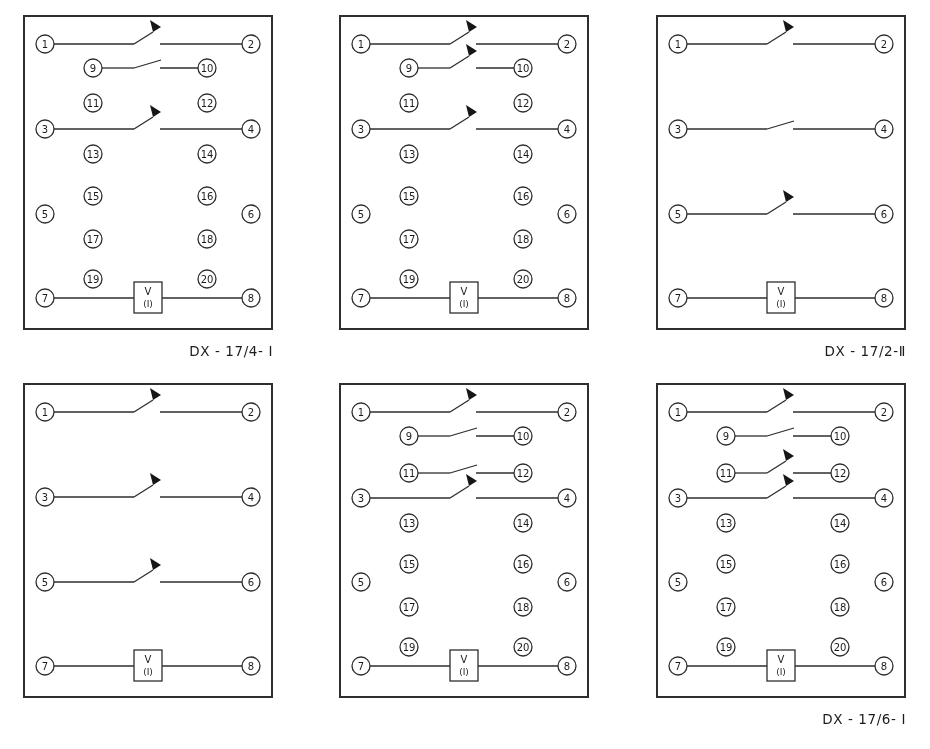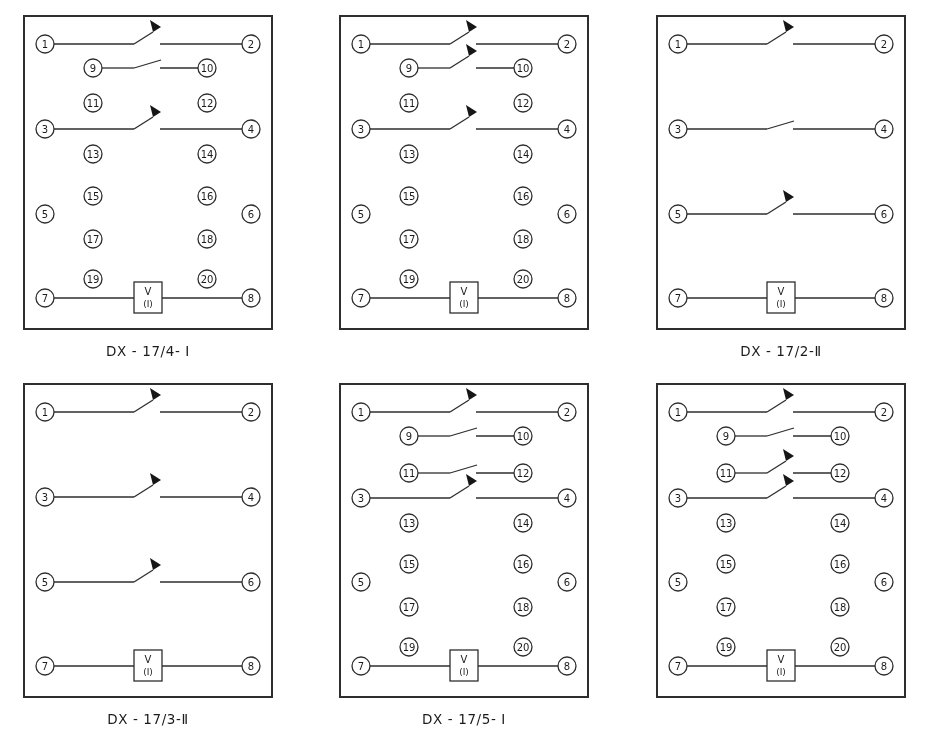--- a/index.html
+++ b/index.html
@@ -8,21 +8,21 @@
     font-family: "DejaVu Sans", "Liberation Sans", sans-serif;
   }
   .board { position: relative; width: 930px; height: 749px; background: #ffffff; }
   .panel { position: absolute; width: 250px; }
   .box {
     width: 250px; height: 315px; box-sizing: border-box;
     border: 2px solid #2e2e2e; background: #ffffff;
   }
   .box svg { display: block; }
   .caption {
-    margin-top: 13px; text-align: center;
+    margin-top: 13px; text-align: right;
     font-size: 13.5px; letter-spacing: 0.6px; color: #1b1b1b;
   }
   svg text { font-family: "DejaVu Sans", "Liberation Sans", sans-serif; }
 </style>
 </head>
 <body>
 
 <div class="board" id="board">
   <div class="panel" style="left: 23px; top: 15px;">
     <div class="box">
@@ -223,21 +223,20 @@
           <line x1="137" y1="281" x2="217" y2="281" stroke="#2e2e2e" stroke-width="1.3"></line>
           <rect x="109" y="265" width="28" height="31" fill="#ffffff" stroke="#2e2e2e" stroke-width="1.3"></rect>
           <text x="123" y="278" text-anchor="middle" font-size="10" fill="#1b1b1b">V</text>
           <text x="123" y="290" text-anchor="middle" font-size="9" fill="#1b1b1b">(I)</text>
           <circle cx="20" cy="281" r="9" fill="#ffffff" stroke="#2e2e2e" stroke-width="1.3"></circle>
           <text x="20" y="284.5" text-anchor="middle" font-size="10" fill="#1b1b1b">7</text>
           <circle cx="226" cy="281" r="9" fill="#ffffff" stroke="#2e2e2e" stroke-width="1.3"></circle>
           <text x="226" y="284.5" text-anchor="middle" font-size="10" fill="#1b1b1b">8</text>
         </svg>
     </div>
-    <div class="caption">DX - 17/3-Ⅱ</div>
   </div>
 
   <div class="panel" style="left: 339px; top: 383px;">
     <div class="box">
       <svg width="246" height="311" viewBox="0 0 246 311">
           <line x1="29" y1="27" x2="109" y2="27" stroke="#2e2e2e" stroke-width="1.3"></line>
           <line x1="109" y1="27" x2="128" y2="15" stroke="#2e2e2e" stroke-width="1.3"></line>
           <polygon points="128,15 125,3 136,10" fill="#161616"></polygon>
           <line x1="135" y1="27" x2="217" y2="27" stroke="#2e2e2e" stroke-width="1.3"></line>
           <circle cx="20" cy="27" r="9" fill="#ffffff" stroke="#2e2e2e" stroke-width="1.3"></circle>
@@ -290,21 +289,20 @@
           <line x1="137" y1="281" x2="217" y2="281" stroke="#2e2e2e" stroke-width="1.3"></line>
           <rect x="109" y="265" width="28" height="31" fill="#ffffff" stroke="#2e2e2e" stroke-width="1.3"></rect>
           <text x="123" y="278" text-anchor="middle" font-size="10" fill="#1b1b1b">V</text>
           <text x="123" y="290" text-anchor="middle" font-size="9" fill="#1b1b1b">(I)</text>
           <circle cx="20" cy="281" r="9" fill="#ffffff" stroke="#2e2e2e" stroke-width="1.3"></circle>
           <text x="20" y="284.5" text-anchor="middle" font-size="10" fill="#1b1b1b">7</text>
           <circle cx="226" cy="281" r="9" fill="#ffffff" stroke="#2e2e2e" stroke-width="1.3"></circle>
           <text x="226" y="284.5" text-anchor="middle" font-size="10" fill="#1b1b1b">8</text>
         </svg>
     </div>
-    <div class="caption">DX - 17/5- Ⅰ</div>
   </div>
 
   <div class="panel" style="left: 656px; top: 383px;">
     <div class="box">
       <svg width="246" height="311" viewBox="0 0 246 311">
           <line x1="29" y1="27" x2="109" y2="27" stroke="#2e2e2e" stroke-width="1.3"></line>
           <line x1="109" y1="27" x2="128" y2="15" stroke="#2e2e2e" stroke-width="1.3"></line>
           <polygon points="128,15 125,3 136,10" fill="#161616"></polygon>
           <line x1="135" y1="27" x2="217" y2="27" stroke="#2e2e2e" stroke-width="1.3"></line>
           <circle cx="20" cy="27" r="9" fill="#ffffff" stroke="#2e2e2e" stroke-width="1.3"></circle>
@@ -358,14 +356,15 @@
           <line x1="137" y1="281" x2="217" y2="281" stroke="#2e2e2e" stroke-width="1.3"></line>
           <rect x="109" y="265" width="28" height="31" fill="#ffffff" stroke="#2e2e2e" stroke-width="1.3"></rect>
           <text x="123" y="278" text-anchor="middle" font-size="10" fill="#1b1b1b">V</text>
           <text x="123" y="290" text-anchor="middle" font-size="9" fill="#1b1b1b">(I)</text>
           <circle cx="20" cy="281" r="9" fill="#ffffff" stroke="#2e2e2e" stroke-width="1.3"></circle>
           <text x="20" y="284.5" text-anchor="middle" font-size="10" fill="#1b1b1b">7</text>
           <circle cx="226" cy="281" r="9" fill="#ffffff" stroke="#2e2e2e" stroke-width="1.3"></circle>
           <text x="226" y="284.5" text-anchor="middle" font-size="10" fill="#1b1b1b">8</text>
         </svg>
     </div>
+    <div class="caption">DX - 17/6- Ⅰ</div>
   </div>
 </div>
 
 </body></html>

